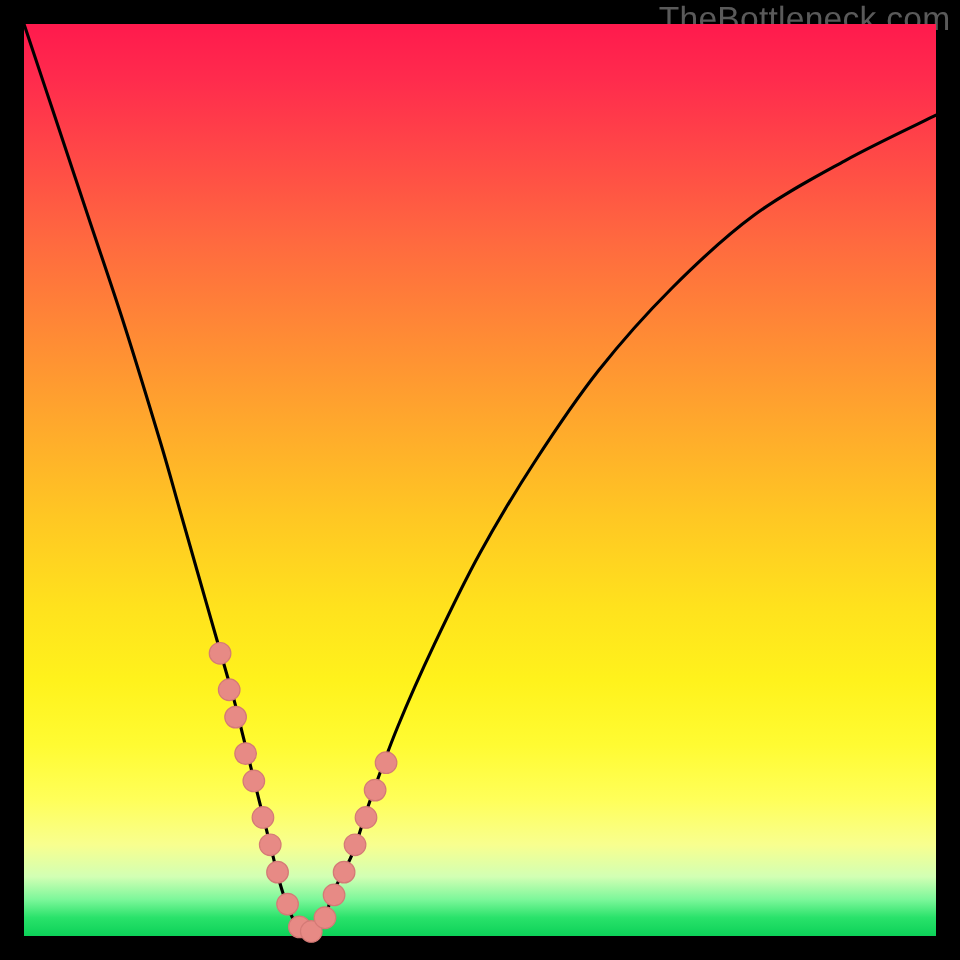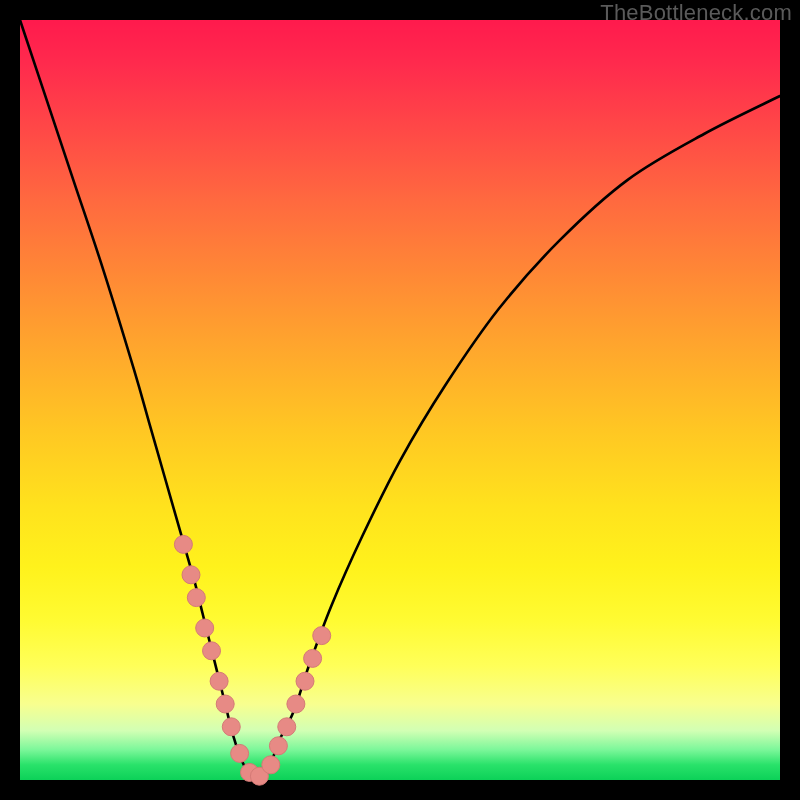--- a/index.html
+++ b/index.html
@@ -58,21 +58,21 @@
     top: 0;
     width: 760px;
     height: 760px;
     overflow: visible;
   }
   .watermark {
     position: absolute;
     top: 0px;
     right: 8px;
     color: #5a5a5a;
-    font-size: 22px;
+    font-size: 28px;
     font-weight: 500;
     letter-spacing: 0.2px;
     user-select: none;
   }
 </style>
 </head>
 <body>
 
 <div class="stage">
 

